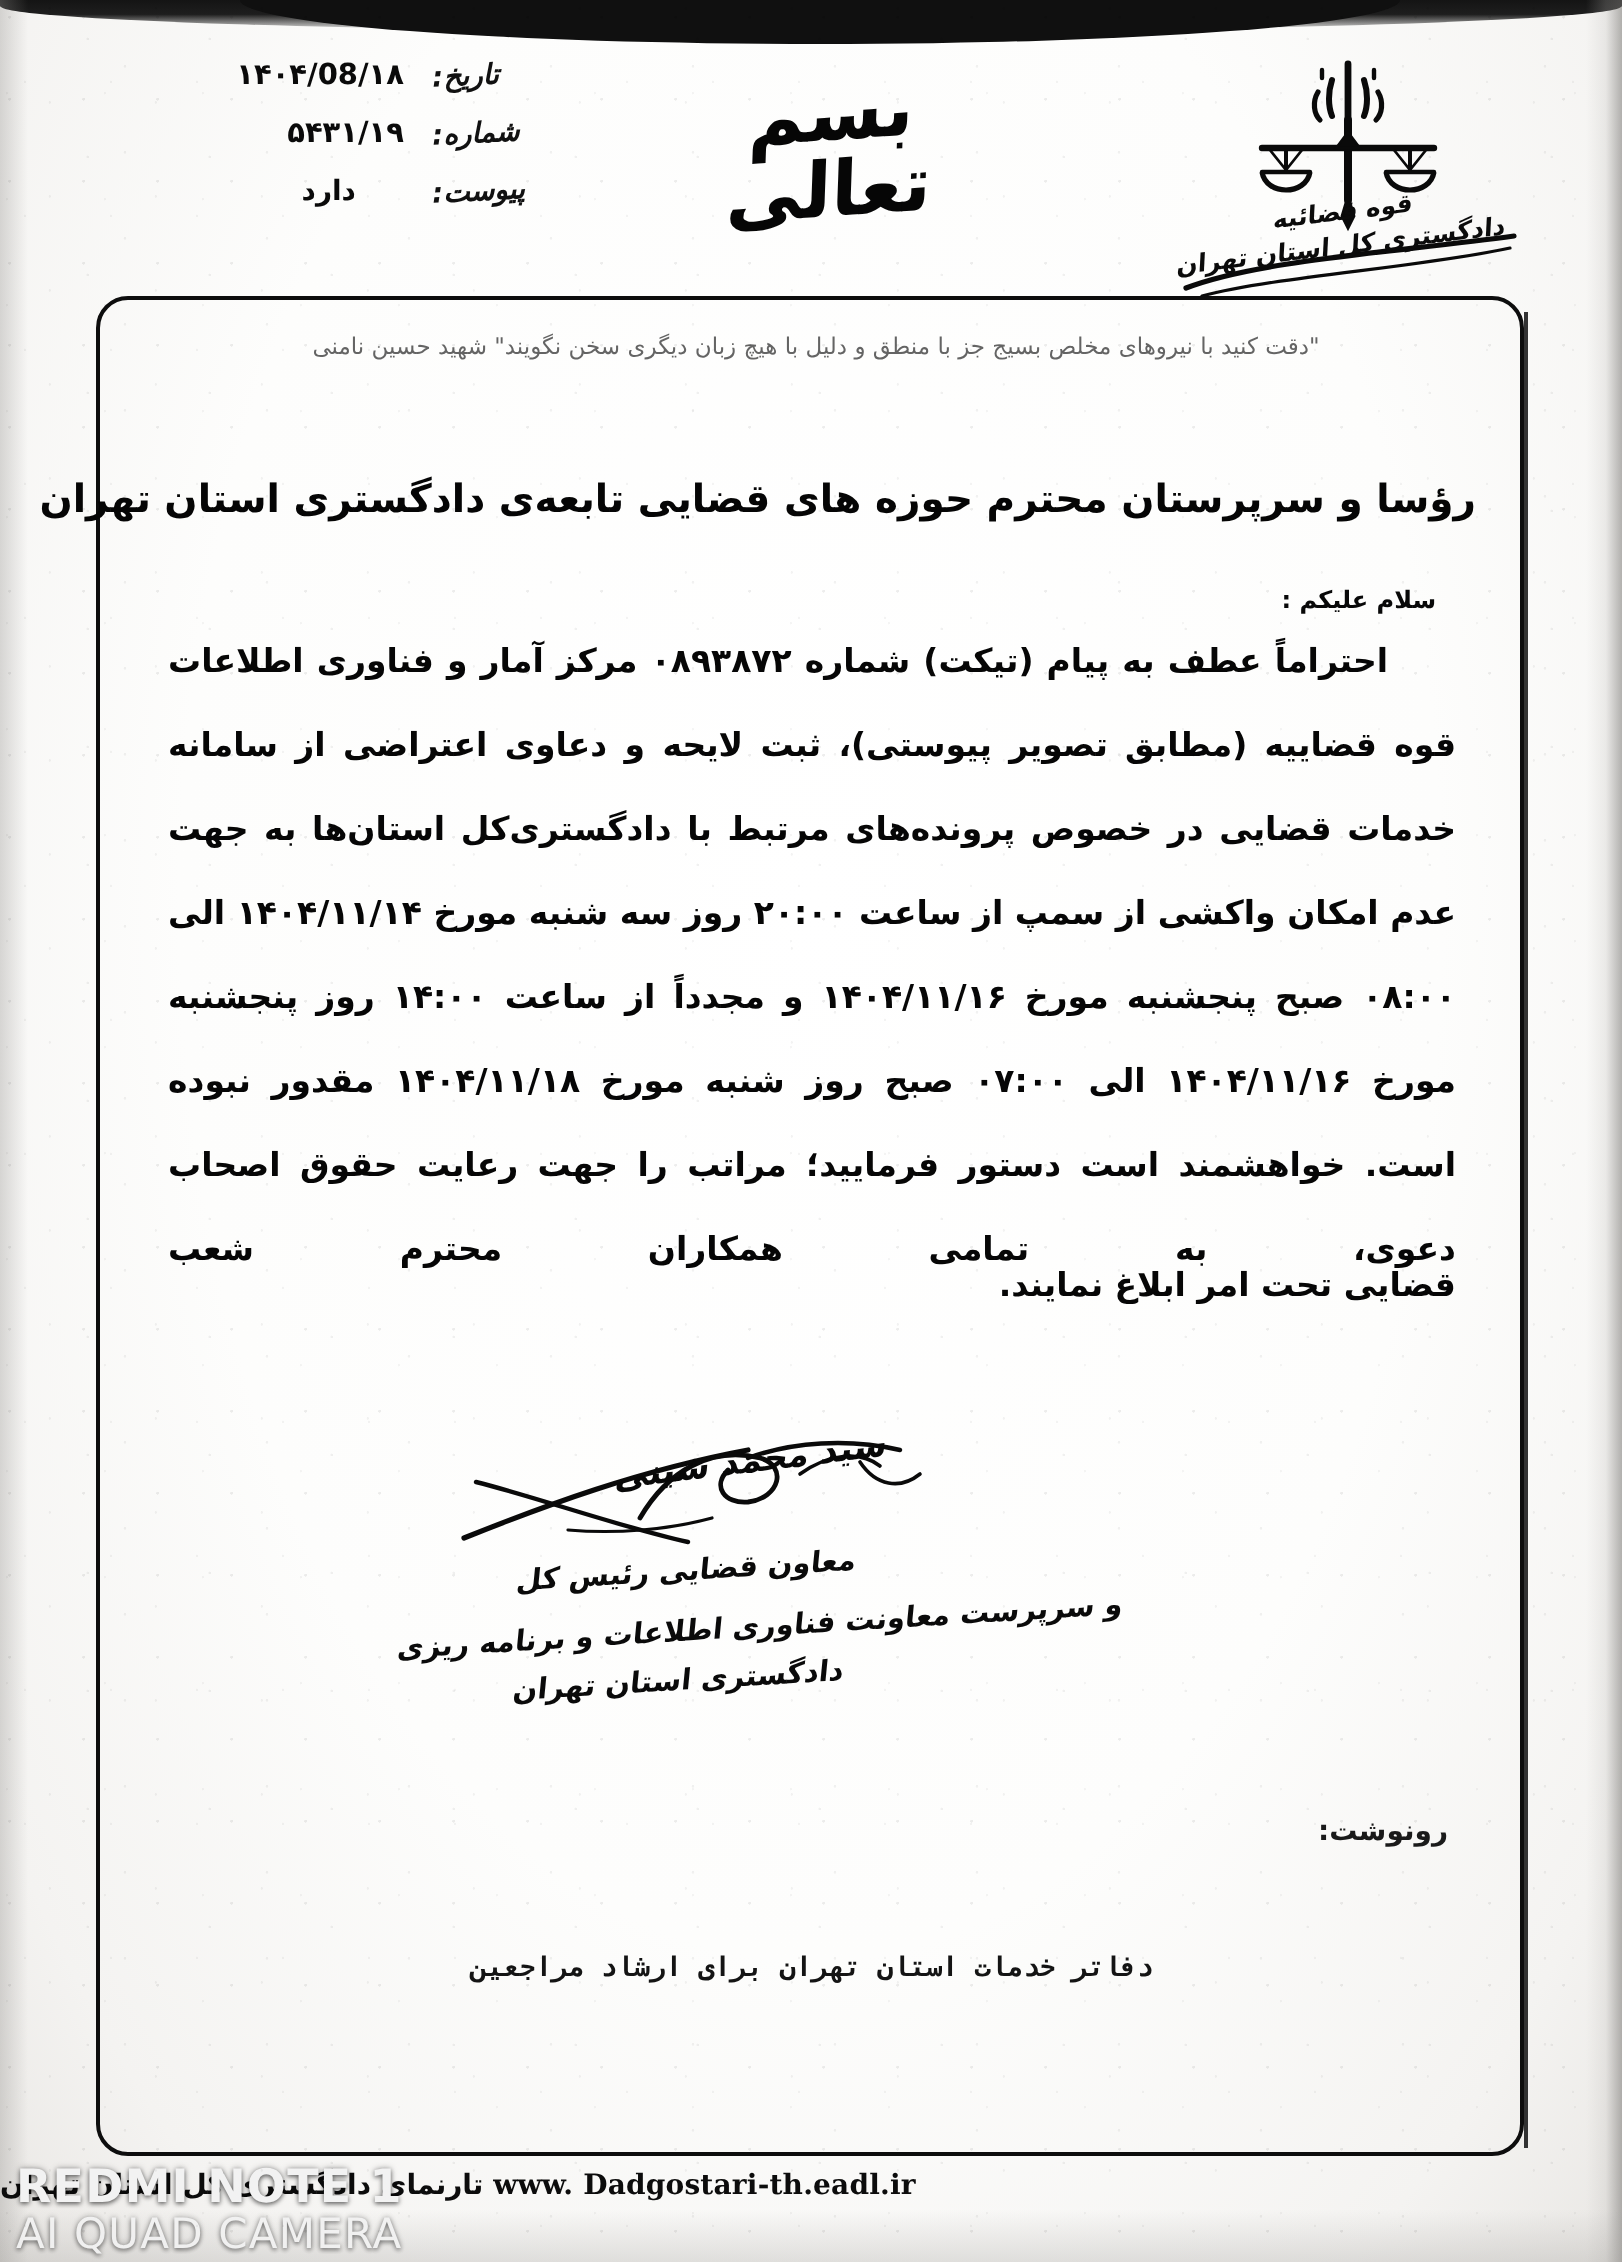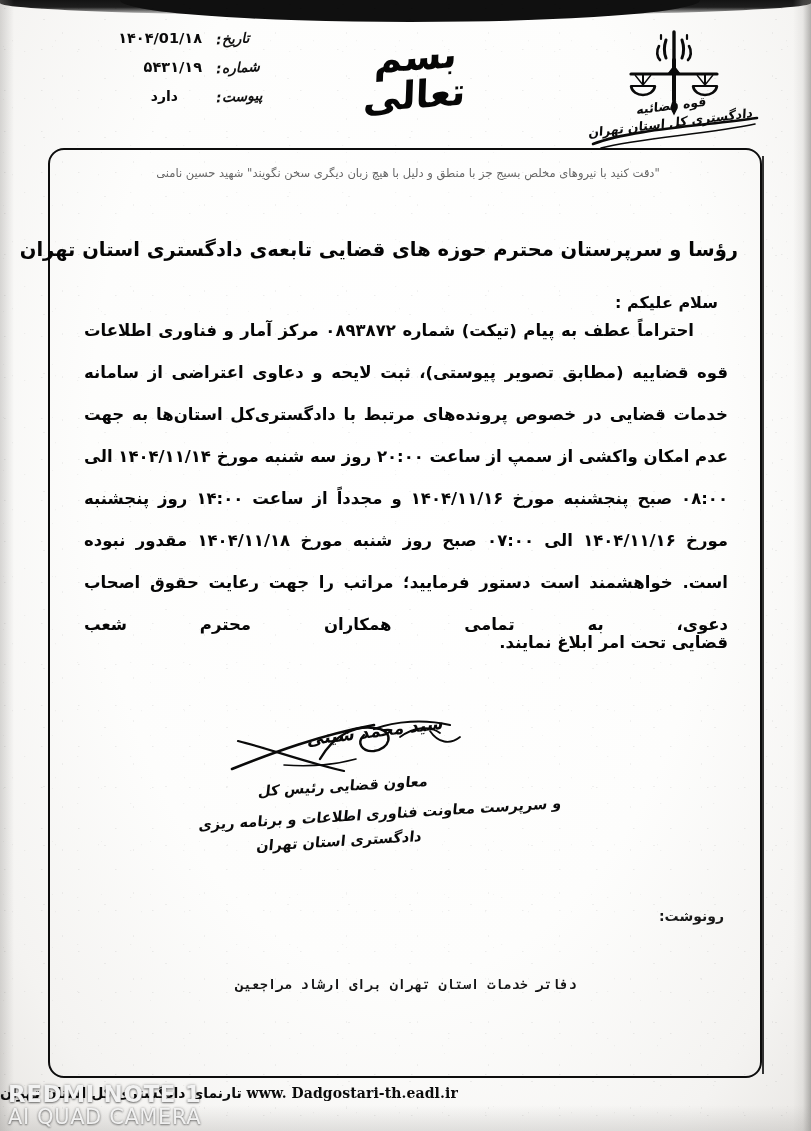--- a/index.html
+++ b/index.html
@@ -202,21 +202,21 @@
     color: #050505;
     direction: rtl;
     letter-spacing: -.2px;
     white-space: nowrap;
   }
 
   
   #salutation {
     position: absolute;
     right: 46px; top: 143px;
-    font-size: 16px;
+    font-size: 12px;
     font-weight: 600;
     color: #080808;
     direction: rtl;
   }
 
   
   #body-text {
     position: absolute;
     right: 36px; top: 160px;
     width: 644px;
@@ -366,21 +366,21 @@
   <div id="scan-top-edge2"></div>
   <div id="scan-left-edge"></div>
   <div id="scan-right-edge"></div>
   <div id="scan-bottom-edge"></div>
 
   <div id="letterhead">
 
     <div class="meta-block">
       <div class="meta-row">
         <span class="meta-label">تاریخ:</span>
-        <span class="meta-value">۱۴۰۴/01/۱۸</span>
+        <span class="meta-value">۱۴۰۴/08/۱۸</span>
       </div>
       <div class="meta-row">
         <span class="meta-label">شماره:</span>
         <span class="meta-value">۵۴۳۱/۱۹</span>
       </div>
       <div class="meta-row">
         <span class="meta-label">پیوست:</span>
         <span class="meta-value attach">دارد</span>
       </div>
     </div>

